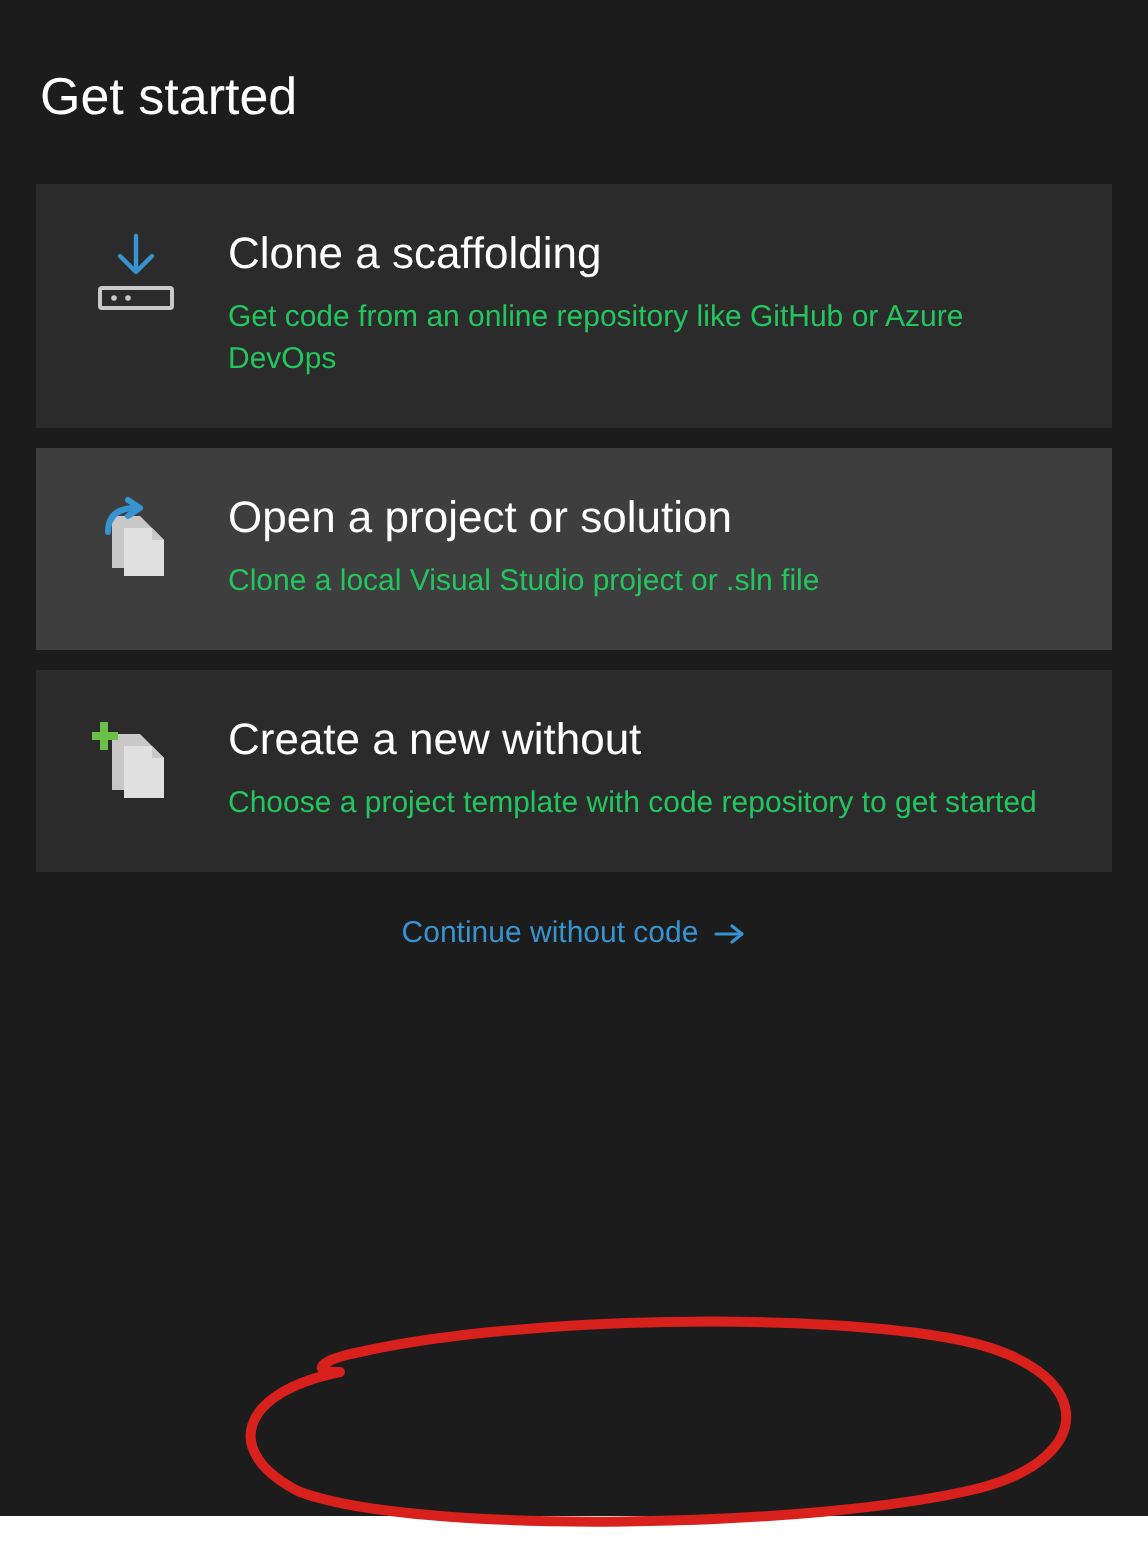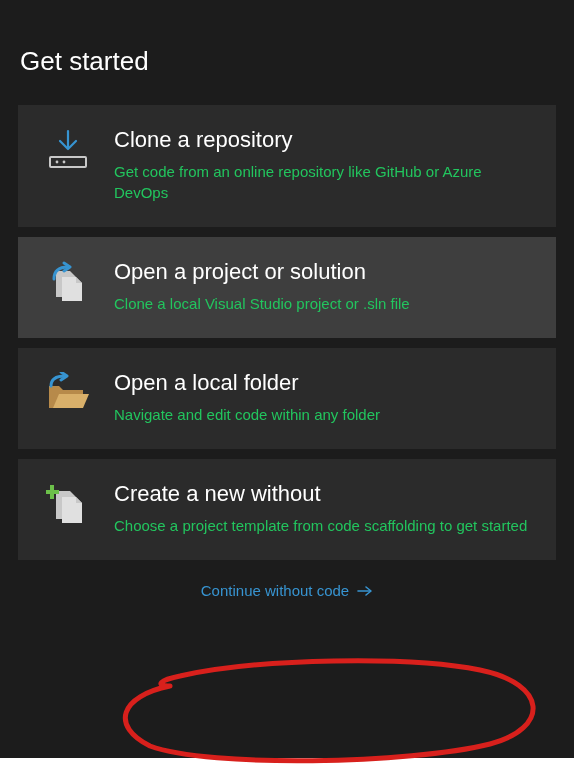--- a/index.html
+++ b/index.html
@@ -14,21 +14,21 @@
   }
   .page {
     box-sizing: border-box;
     padding: 18px 18px 0 18px;
     position: relative;
     height: 100%;
   }
   .heading {
     font-size: 26px;
     font-weight: 400;
-    margin: 28px 0 28px 2px;
+    margin: 15px 0 28px 2px;
     color: #ffffff;
   }
   .card {
     background: #2b2b2b;
     margin-bottom: 10px;
     padding: 22px 24px 24px 24px;
     display: flex;
     align-items: flex-start;
     gap: 20px;
     box-sizing: border-box;
@@ -105,21 +105,21 @@
         </g>
 
         <g stroke="#c8c8c8" stroke-width="2" fill="none">
           <rect x="6" y="28" width="36" height="10" rx="1"></rect>
           <circle cx="13" cy="33" r="1.4" fill="#c8c8c8" stroke="none"></circle>
           <circle cx="20" cy="33" r="1.4" fill="#c8c8c8" stroke="none"></circle>
         </g>
       </svg>
     </div>
     <div class="text-wrap">
-      <div class="card-title">Clone a repository</div>
+      <div class="card-title">Clone a scaffolding</div>
       <div class="card-desc">Get code from an online repository like GitHub or Azure DevOps</div>
     </div>
   </div>
 
   <div class="card hover">
     <div class="icon-wrap">
       <svg width="44" height="44" viewBox="0 0 44 44">
 
         <g fill="#c8c8c8">
           <path d="M10 10 h14 l6 6 v20 h-20 z"></path>
@@ -135,58 +135,39 @@
           <polyline points="18,2 24,6 18,10"></polyline>
         </g>
       </svg>
     </div>
     <div class="text-wrap">
       <div class="card-title">Open a project or solution</div>
       <div class="card-desc">Clone a local Visual Studio project or .sln file</div>
     </div>
   </div>
 
-  <div class="card">
-    <div class="icon-wrap">
-      <svg width="46" height="40" viewBox="0 0 46 40">
-
-        <path d="M4 14 h10 l4 4 h20 v18 h-34 z" fill="#b78a4a"></path>
-
-        <path d="M8 36 l6 -14 h30 l-6 14 z" fill="#d9b06a"></path>
-
-        <g stroke="#3794d1" stroke-width="3" fill="none" stroke-linecap="round" stroke-linejoin="round">
-          <path d="M6 14 Q6 4 20 4"></path>
-          <polyline points="16,0 22,4 16,8"></polyline>
-        </g>
-      </svg>
-    </div>
-    <div class="text-wrap">
-      <div class="card-title">Open a local folder</div>
-      <div class="card-desc">Navigate and edit code within any folder</div>
-    </div>
-  </div>
 
   <div class="card">
     <div class="icon-wrap">
       <svg width="44" height="44" viewBox="0 0 44 44">
 
         <path d="M10 8 h14 l6 6 v22 h-20 z" fill="#c8c8c8"></path>
 
         <path d="M16 14 h14 l6 6 v20 h-20 z" fill="#e0e0e0"></path>
         <path d="M30 14 v6 h6 z" fill="#c8c8c8"></path>
 
         <g fill="#6cc04a">
           <rect x="4" y="2" width="4" height="14"></rect>
           <rect x="-1" y="7" width="14" height="4"></rect>
         </g>
       </svg>
     </div>
     <div class="text-wrap">
       <div class="card-title">Create a new without</div>
-      <div class="card-desc">Choose a project template from code scaffolding to get started</div>
+      <div class="card-desc">Choose a project template with code repository to get started</div>
     </div>
   </div>
 
   <div class="continue-row">
     <span class="continue-link">
       <span>Continue without code</span>
       <svg width="16" height="14" viewBox="0 0 16 14">
         <g stroke="#3794d1" stroke-width="1.6" fill="none" stroke-linecap="round" stroke-linejoin="round">
           <line x1="1" y1="7" x2="13" y2="7"></line>
           <polyline points="9,3 14,7 9,11"></polyline>

